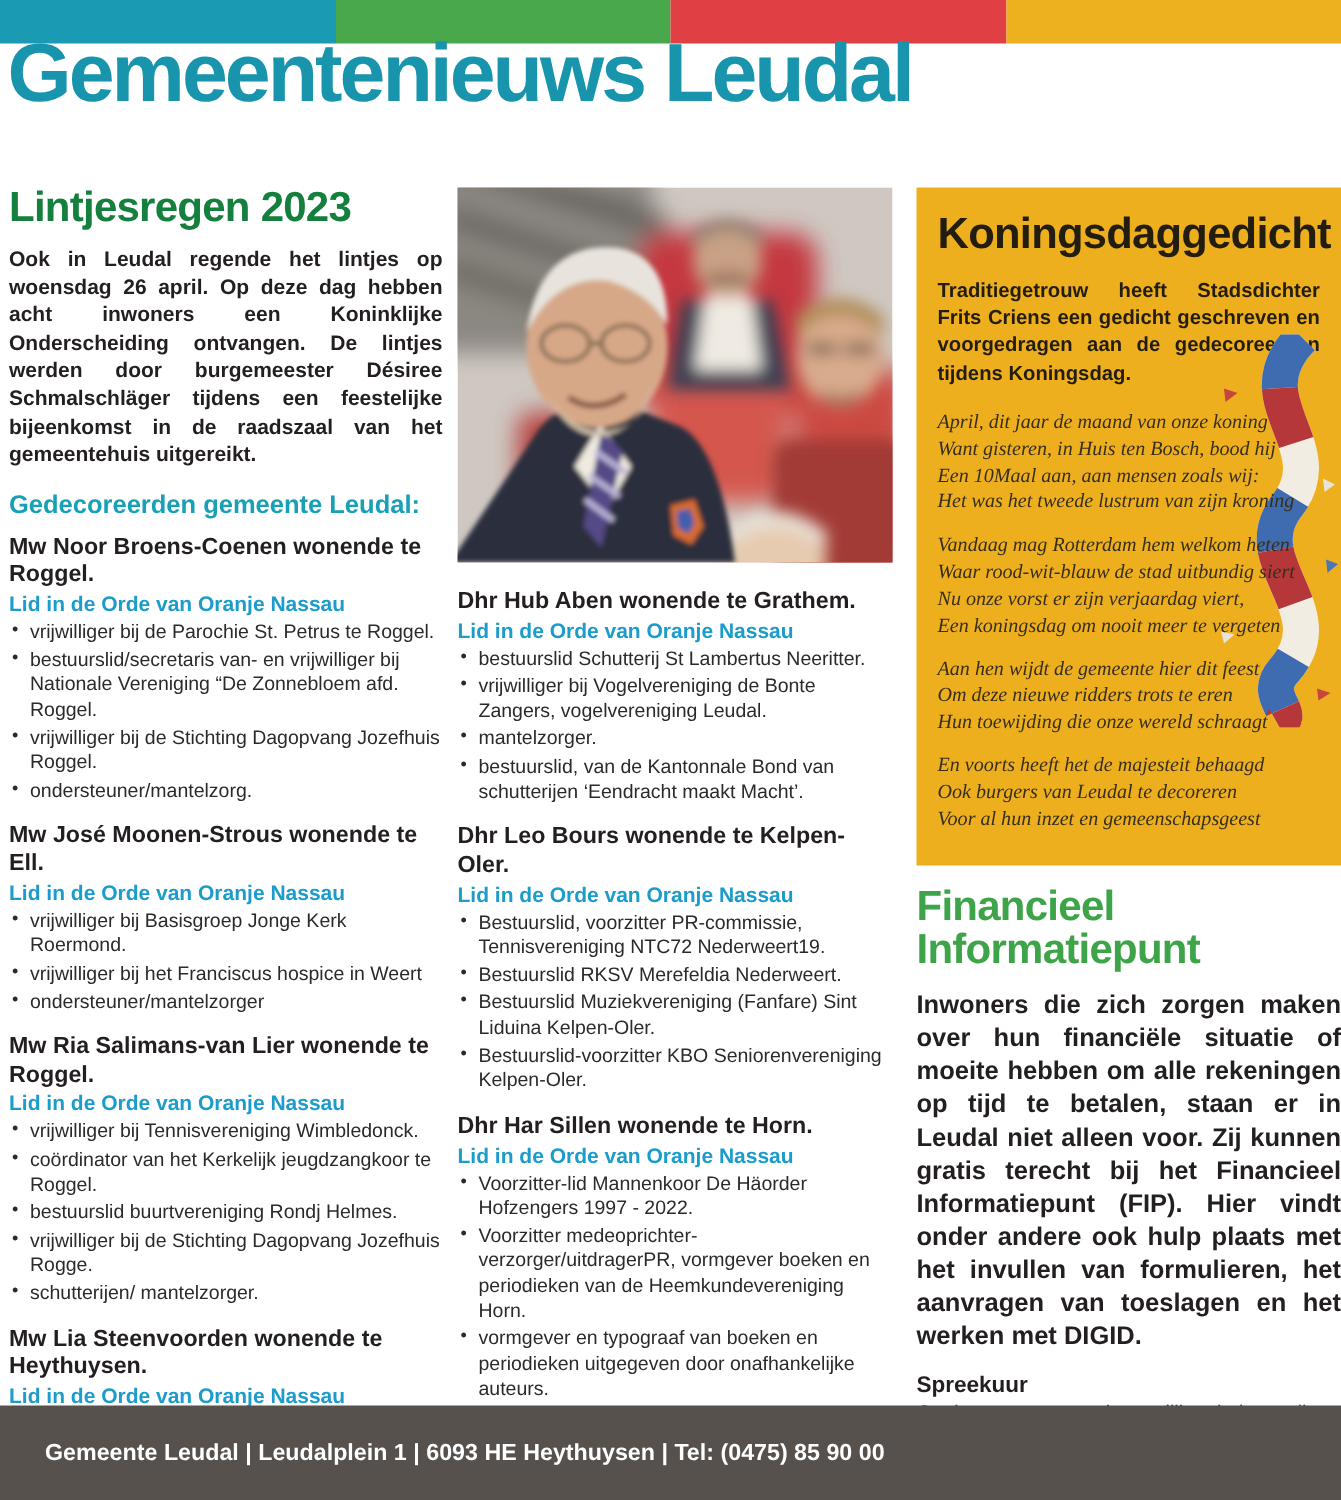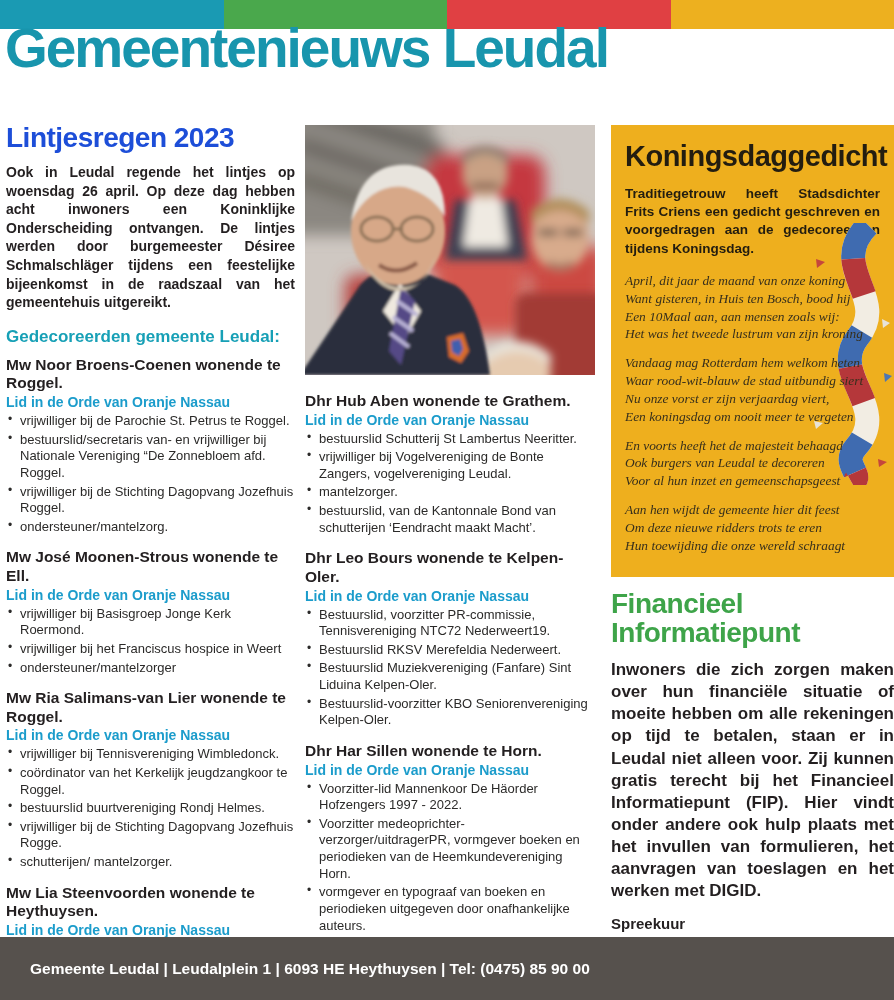--- a/index.html
+++ b/index.html
@@ -14,21 +14,21 @@
   .main-title{
     position:absolute;left:5px;top:16px;font-size:55px;font-weight:800;
     letter-spacing:-2px;color:#1895ad;white-space:nowrap;
   }
   
   .col{position:absolute;top:122px;}
   .col-left{left:6px;width:289px;}
   .col-mid{left:305px;top:125px;width:290px;}
   .col-right{left:611px;top:125px;width:283px;}
 
-  h2.sec{font-size:28px;font-weight:800;color:#1d4ed8;margin:0 0 9px 0;letter-spacing:-0.5px;}
+  h2.sec{font-size:28px;font-weight:800;color:#15803d;margin:0 0 9px 0;letter-spacing:-0.5px;}
   .intro{font-size:14px;font-weight:bold;text-align:justify;line-height:1.33;margin:0;}
   h3.sub{font-size:17px;font-weight:800;color:#17a0b6;margin:15px 0 9px 0;}
 
   .person{margin:0 0 13px 0;}
   .p-name{font-size:15.5px;font-weight:800;color:#231f20;line-height:1.2;}
   .p-order{font-size:14px;font-weight:bold;color:#1b9ccb;margin:1px 0 3px 0;}
   ul.p-items{list-style:none;margin:0;padding:0;}
   ul.p-items li{
     position:relative;padding-left:14px;font-size:13px;line-height:1.28;
     color:#2b2a29;margin-bottom:2px;
@@ -237,26 +237,26 @@
       <h2 class="poem-title">Koningsdaggedicht</h2>
       <p class="poem-intro">Traditiegetrouw heeft Stadsdichter Frits Criens een gedicht geschreven en voorgedragen aan de gedecoreerden tijdens Koningsdag.</p>
       <div class="stanza">April, dit jaar de maand van onze koning
 Want gisteren, in Huis ten Bosch, bood hij
 Een 10Maal aan, aan mensen zoals wij:
 Het was het tweede lustrum van zijn kroning</div>
       <div class="stanza">Vandaag mag Rotterdam hem welkom heten
 Waar rood-wit-blauw de stad uitbundig siert
 Nu onze vorst er zijn verjaardag viert,
 Een koningsdag om nooit meer te vergeten</div>
+      <div class="stanza">Aan hen wijdt de gemeente hier dit feest
+Om deze nieuwe ridders trots te eren
+Hun toewijding die onze wereld schraagt</div>
       <div class="stanza">En voorts heeft het de majesteit behaagd
 Ook burgers van Leudal te decoreren
 Voor al hun inzet en gemeenschapsgeest</div>
-      <div class="stanza">Aan hen wijdt de gemeente hier dit feest
-Om deze nieuwe ridders trots te eren
-Hun toewijding die onze wereld schraagt</div>
 
       <svg class="ribbon" width="84" height="262" viewBox="0 0 84 262">
         <path d="M60,2 C18,44 82,74 50,114 C20,152 84,184 48,224 C32,242 58,252 44,260" fill="none" stroke="#f2ede3" stroke-width="24"></path>
         <path d="M60,2 C18,44 82,74 50,114 C20,152 84,184 48,224 C32,242 58,252 44,260" fill="none" stroke="#3f6bb0" stroke-width="24" stroke-dasharray="38 76"></path>
         <path d="M60,2 C18,44 82,74 50,114 C20,152 84,184 48,224 C32,242 58,252 44,260" fill="none" stroke="#b5373a" stroke-width="24" stroke-dasharray="38 76" stroke-dashoffset="-38"></path>
         <path d="M8,36 l9,3 l-8,6 Z" fill="#c5463c"></path>
         <path d="M74,96 l8,4 l-7,5 Z" fill="#e8e3d8"></path>
         <path d="M76,150 l8,3 l-7,6 Z" fill="#4d76b3"></path>
         <path d="M6,198 l9,2 l-7,6 Z" fill="#e8e3d8"></path>
         <path d="M70,236 l9,3 l-8,5 Z" fill="#c5463c"></path>

